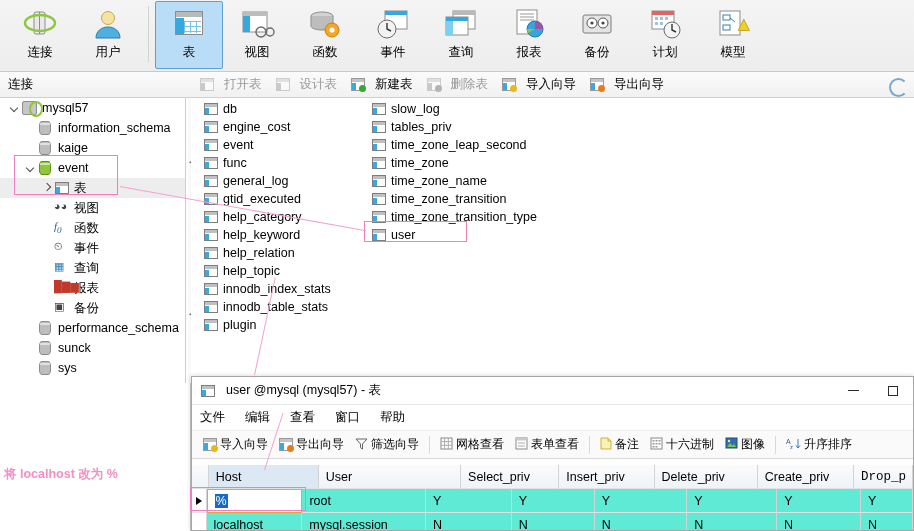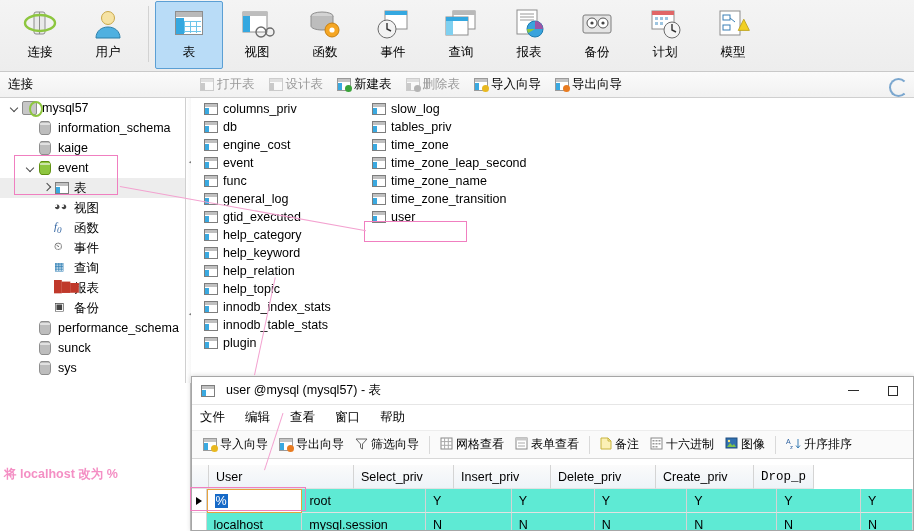--- a/index.html
+++ b/index.html
@@ -42,21 +42,21 @@
   }
 
   
   .connbar{
     position:absolute;left:0;top:72px;width:914px;height:26px;
     background:linear-gradient(#fbfbfb,#f1f1f1);border-bottom:1px solid #cfcfcf;
     display:flex;align-items:center;box-sizing:border-box;
   }
   .connbar .lbl{padding-left:8px;font-size:12.5px;width:186px;}
   .tb2{display:flex;align-items:center;gap:2px;flex:1;}
-  .tb2btn{display:flex;align-items:center;gap:3px;padding:3px 5px;font-size:12.5px;border:1px solid transparent;white-space:nowrap;}
+  .tb2btn{display:flex;align-items:center;gap:10px;padding:3px 5px;font-size:12.5px;border:1px solid transparent;white-space:nowrap;}
   .tb2btn.dim{color:#9a9a9a;}
   .mini{width:14px;height:13px;position:relative;display:inline-block;background:#fff;border:1px solid #9a9a9a;box-sizing:border-box;}
   .mini:before{content:"";position:absolute;left:0;top:0;right:0;height:3px;background:#c4c4c4;}
   .mini:after{content:"";position:absolute;left:0;top:4px;width:4px;bottom:0;background:#3aa9e0;}
   .mini .dot{position:absolute;right:-2px;bottom:-2px;width:7px;height:7px;border-radius:50%;}
   .mini.dimmed{opacity:.45;filter:grayscale(1);}
   .refresh{
     position:absolute;right:6px;top:78px;width:15px;height:15px;border-radius:50%;
     border:2px solid #7ba7cf;border-right-color:transparent;
   }
@@ -427,26 +427,20 @@
     <span class="grip" style="top:60px">◂</span>
     <span class="grip" style="top:212px">◂</span>
   </div>
 
   <div class="listpanel">
     <div class="lcol" id="tlcol1" style="left:12px;">
         <div class="litem">
           <span class="ic">
             <span class="tbi"></span>
           </span>
-          <span>columns_priv</span>
-        </div>
-        <div class="litem">
-          <span class="ic">
-            <span class="tbi"></span>
-          </span>
           <span>db</span>
         </div>
         <div class="litem">
           <span class="ic">
             <span class="tbi"></span>
           </span>
           <span>engine_cost</span>
         </div>
         <div class="litem">
           <span class="ic">
@@ -525,39 +519,45 @@
         <div class="litem">
           <span class="ic">
             <span class="tbi"></span>
           </span>
           <span>tables_priv</span>
         </div>
         <div class="litem">
           <span class="ic">
             <span class="tbi"></span>
           </span>
+          <span>time_zone_leap_second</span>
+        </div>
+        <div class="litem">
+          <span class="ic">
+            <span class="tbi"></span>
+          </span>
           <span>time_zone</span>
         </div>
         <div class="litem">
           <span class="ic">
             <span class="tbi"></span>
           </span>
-          <span>time_zone_leap_second</span>
-        </div>
-        <div class="litem">
-          <span class="ic">
-            <span class="tbi"></span>
-          </span>
           <span>time_zone_name</span>
         </div>
         <div class="litem">
           <span class="ic">
             <span class="tbi"></span>
           </span>
           <span>time_zone_transition</span>
+        </div>
+        <div class="litem">
+          <span class="ic">
+            <span class="tbi"></span>
+          </span>
+          <span>time_zone_transition_type</span>
         </div>
         <div class="litem">
           <span class="ic">
             <span class="tbi"></span>
           </span>
           <span>user</span>
         </div>
       </div>
   </div>
 
@@ -681,20 +681,21 @@
               <path d="M12 2v9M10 8.5l2 2.5 2-2.5" stroke="#3a7fb5" fill="none"></path>
             </svg>
         </span>
         <span>升序排序</span>
       </div>
     </div>
 
     <div class="grid">
       <div class="grow ghead" id="grid-head">
           <span class="gind"></span>
+          <span class="gcell first" style="width: 112px;">Host</span>
           <span class="gcell" style="width: 145px;">User</span>
           <span class="gcell" style="width: 100px;">Select_priv</span>
           <span class="gcell" style="width: 97px;">Insert_priv</span>
           <span class="gcell" style="width: 105px;">Delete_priv</span>
           <span class="gcell" style="width: 98px;">Create_priv</span>
           <span class="gcell" style="width: 60px; font-family: Liberation Mono, monospace;">Drop_p</span>
         </div>
       <div id="grid-body">
           <div class="grow">
             <span class="gind">

